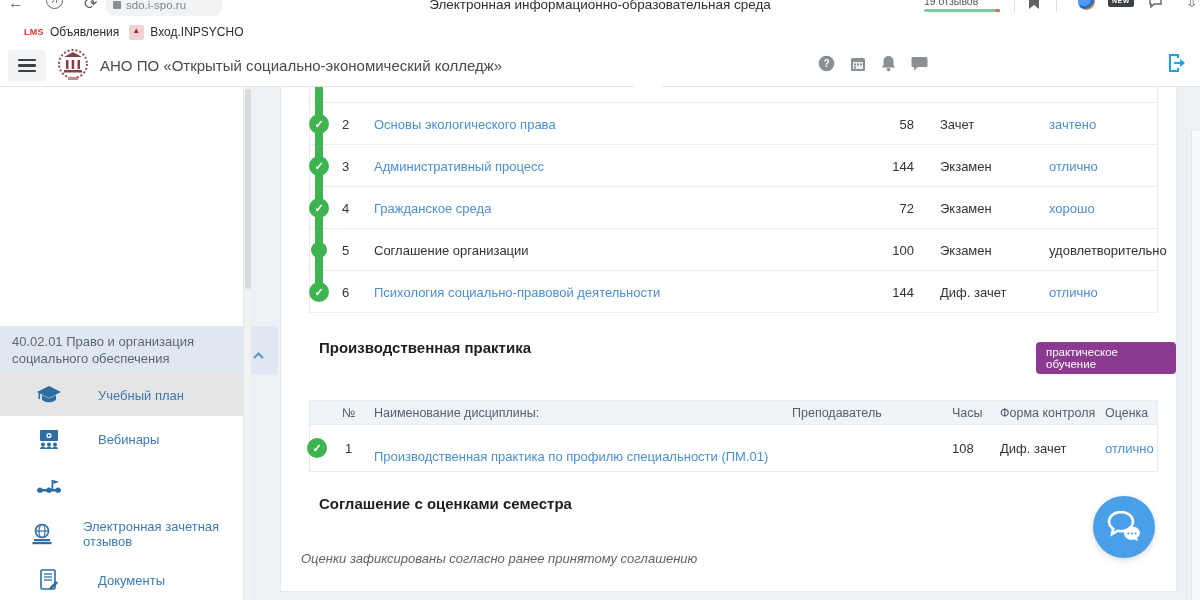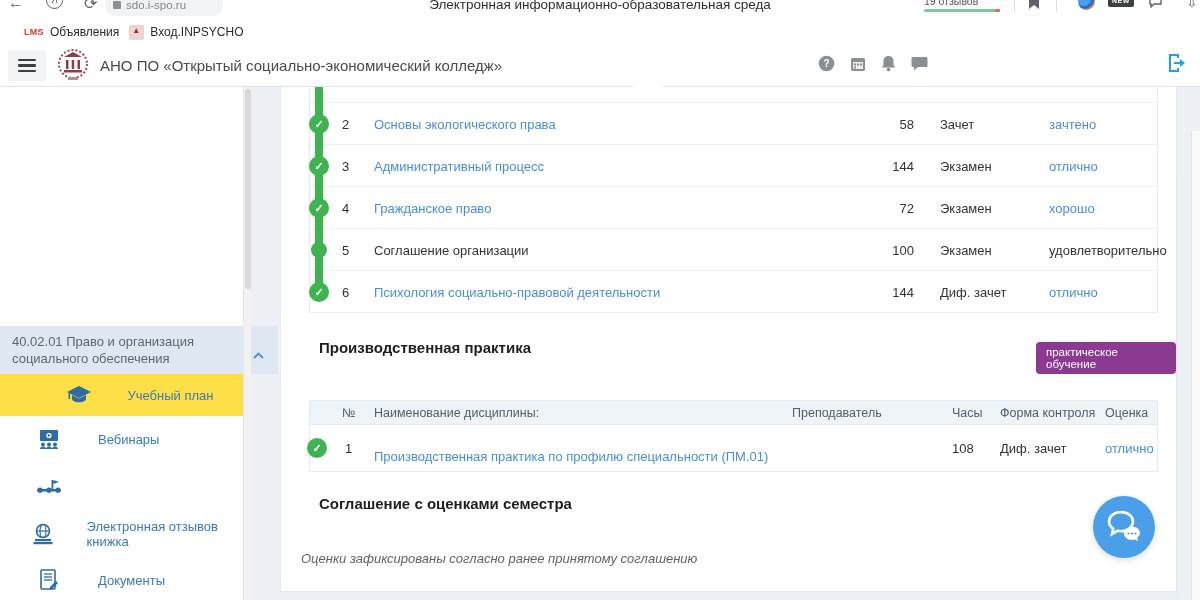--- a/index.html
+++ b/index.html
@@ -63,21 +63,21 @@
   .sb-section { position:absolute; left:0; top:205px; width:243px; height:34px; background:#f8f9fa;
     border-top:1px solid #e8e8e8; border-bottom:1px solid #e8e8e8; display:flex; align-items:center; padding-left:12px; }
   .sb-section span { font-size:13px; color:#8d969e; }
   .sb-program { position:absolute; left:0; top:239px; width:278px; height:48px; background:#dfe8f2;
     padding:7px 0 0 12px; cursor:pointer; }
   .sb-program div { font-size:13px; color:#5a6772; line-height:17px; }
   .chevron-up { position:absolute; right:14px; top:19px; }
   .sb-item { position:absolute; left:0; width:243px; display:flex; align-items:center; gap:0; cursor:pointer; background:#fff; }
   .sb-item .sb-ico { width:98px; display:flex; justify-content:center; }
   .sb-item .sb-label { font-size:13px; color:#3d7ab5; }
-  .sb-item.active { background:#fde047;justify-content:center; }
+  .sb-item.active { background:#e5e5e5; }
   .it-plan  { top:287px; height:42px; }
   .it-web   { top:329px; height:47px; }
   .it-cal   { top:376px; height:47px; }
   .it-book  { top:423px; height:47px; }
   .it-doc   { top:470px; height:47px; }
 
   
   .card { position:absolute; left:280px; top:0; width:897px; height:505px; background:#fff;
     border:1px solid #e4eaf1; border-top:none; }
 
@@ -278,21 +278,21 @@
     <div class="sb-item it-book">
       <span class="sb-ico">
         <svg width="24" height="22" viewBox="0 0 24 22">
             <circle cx="12" cy="8" r="6.5" fill="none" stroke="#2d6da3" stroke-width="1.6"></circle>
             <ellipse cx="12" cy="8" rx="3" ry="6.5" fill="none" stroke="#2d6da3" stroke-width="1.2"></ellipse>
             <line x1="5.5" y1="8" x2="18.5" y2="8" stroke="#2d6da3" stroke-width="1.2"></line>
             <rect x="4" y="16" width="16" height="2.2" fill="#2d6da3"></rect>
             <rect x="2.5" y="19" width="19" height="2.2" fill="#2d6da3"></rect>
           </svg>
       </span>
-      <span class="sb-label">Электронная отзывов книжка</span>
+      <span class="sb-label">Электронная зачетная отзывов</span>
     </div>
     <div class="sb-item it-doc">
       <span class="sb-ico">
         <svg width="20" height="24" viewBox="0 0 20 24">
             <rect x="2" y="1" width="14" height="19" rx="1" fill="none" stroke="#2d6da3" stroke-width="1.6"></rect>
             <line x1="5" y1="5" x2="13" y2="5" stroke="#2d6da3" stroke-width="1.3"></line>
             <line x1="5" y1="8" x2="13" y2="8" stroke="#2d6da3" stroke-width="1.3"></line>
             <line x1="5" y1="11" x2="13" y2="11" stroke="#2d6da3" stroke-width="1.3"></line>
             <path d="M11 18l6-6 2 2-6 6-2.6.6z" fill="#2d6da3"></path>
           </svg>
@@ -324,21 +324,21 @@
         <span class="cell c-num">3</span>
         <a class="cell c-name blue-link">Административный процесс</a>
         <span class="cell c-hours">144</span>
         <span class="cell c-ctrl">Экзамен</span>
         <a class="cell c-grade blue-link">отлично</a>
       </div>
 
       <div class="srow">
         <span class="marker check">✓</span>
         <span class="cell c-num">4</span>
-        <a class="cell c-name blue-link">Гражданское право</a>
+        <a class="cell c-name blue-link">Гражданское среда</a>
         <span class="cell c-hours">72</span>
         <span class="cell c-ctrl">Экзамен</span>
         <a class="cell c-grade blue-link">хорошо</a>
       </div>
 
       <div class="srow">
         <span class="marker dot"></span>
         <span class="cell c-num">5</span>
         <span class="cell c-name">Соглашение организации</span>
         <span class="cell c-hours">100</span>

